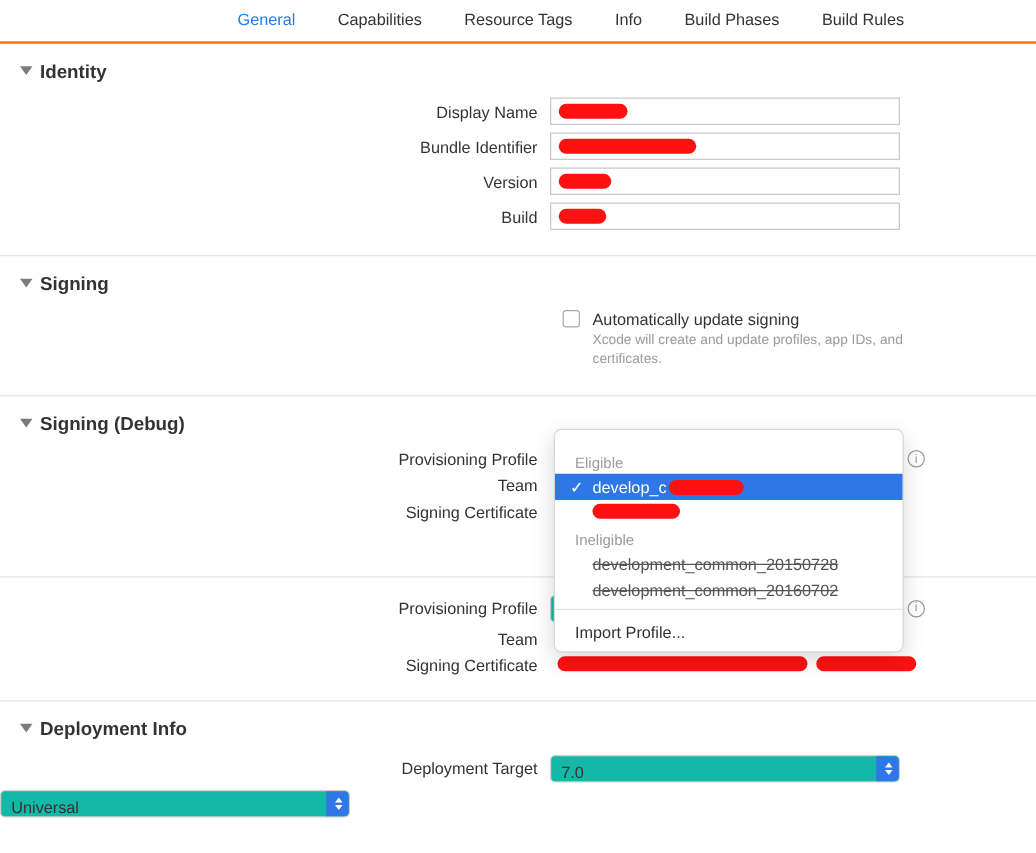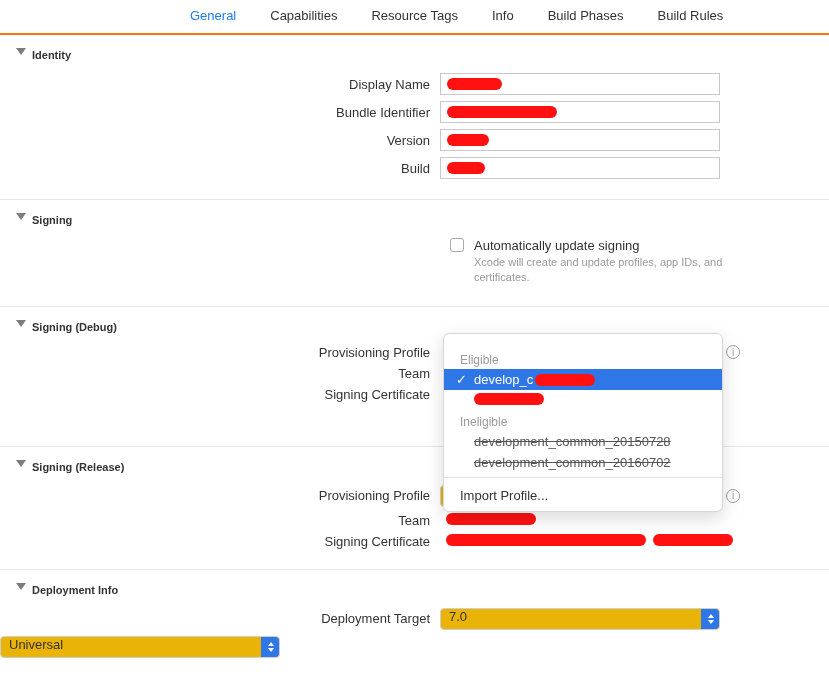--- a/index.html
+++ b/index.html
@@ -1,27 +1,27 @@
 <!DOCTYPE html>
 <html><head>
 <meta charset="utf-8">
 <style>
 * { box-sizing: border-box; margin: 0; padding: 0; font-family: -apple-system, "Helvetica Neue", Arial, sans-serif; }
 body { background: #fff; width: 829px; font-size: 13px; color: #333; }
 .tabbar { display: flex; gap: 34px; padding: 8px 0 10px 190px; border-bottom: 2px solid #f97316; font-size: 13px; }
 .tabbar .tab { color: #333; cursor: pointer; }
 .tabbar .tab.active { color: #1a7df0; }
 .section { border-bottom: 1px solid #e6e6e6; padding: 14px 0 20px 0; }
-.sect-head { display: flex; align-items: flex-start; gap: 6px; padding-left: 16px; font-weight: 600; font-size: 11px; margin-bottom: 12px; }
+.sect-head { display: flex; align-items: center; gap: 6px; padding-left: 16px; font-weight: 600; font-size: 15px; margin-bottom: 12px; }
 .tri { width: 0; height: 0; border-left: 5px solid transparent; border-right: 5px solid transparent; border-top: 7px solid #7c7c7c; transform: translateY(-1px); }
 .rows { display: flex; flex-direction: column; gap: 6px; }
 .row { display: flex; align-items: center; }
 .lbl { width: 440px; text-align: right; padding-right: 10px; color: #333; font-size: 13px; }
 .fld { width: 280px; height: 22px; border: 1px solid #c9c9c9; border-radius: 0; padding: 0 6px; display: flex; align-items: center; background: #fff; position: relative; }
-.dd { width: 280px; height: 22px; border: 1px solid #cfcfcf; border-radius: 4px; display: flex; align-items: flex-start; padding-left: 8px; position: relative; background: #eab308; }
+.dd { width: 280px; height: 22px; border: 1px solid #cfcfcf; border-radius: 4px; display: flex; align-items: flex-end; padding-left: 8px; position: relative; background: #14b8a6; }
 .dd::after { content: ""; position: absolute; right: 0; top: 0; bottom: 0; width: 18px; background: #2f77e6; border-radius: 0 4px 4px 0; }
 .dd .arrows { position: absolute; right: 5px; top: 50%; transform: translateY(-50%); z-index: 1; }
 .dd .arrows::before { content: ""; display: block; width: 0; height: 0; border-left: 3px solid transparent; border-right: 3px solid transparent; border-bottom: 4px solid #fff; margin-bottom: 2px; }
 .dd .arrows::after { content: ""; display: block; width: 0; height: 0; border-left: 3px solid transparent; border-right: 3px solid transparent; border-top: 4px solid #fff; }
 .cb { width: 14px; height: 14px; border: 1px solid #aaa; border-radius: 3px; background: #fff; }
 .red { background: #f11; border-radius: 6px; height: 12px; display: inline-block; }
 .info-i { width: 14px; height: 14px; border: 1px solid #9b9b9b; border-radius: 50%; color: #9b9b9b; font-size: 10px; display: flex; align-items: center; justify-content: center; margin-left: 6px; }
 .signing-box { display: flex; gap: 10px; padding-left: 450px; align-items: flex-start; }
 .signing-text .t1 { font-size: 13px; }
 .signing-text .t2 { font-size: 11px; color: #9a9a9a; max-width: 260px; line-height: 1.4; margin-top: 2px; }
@@ -121,24 +121,20 @@
     <div class="item"><span class="red" style="width:70px"></span></div>
     <div class="gh">Ineligible</div>
     <div class="item"><span class="strike">development_common_20150728</span></div>
     <div class="item"><span class="strike">development_common_20160702</span></div>
     <div class="divider"></div>
     <div class="import">Import Profile...</div>
   </div>
 </div>
 
 <div class="section">
-  <div class="sect-head">
-    <div class="tri"></div>
-    <span>Signing (Release)</span>
-  </div>
   <div class="rows">
     <div class="row">
       <div class="lbl">Provisioning Profile</div>
       <div class="dd">
           <span class="red" style="width:100px"></span>
           <span class="arrows"></span>
         </div>
       <div class="info-i">i</div>
     </div>
     <div class="row">

